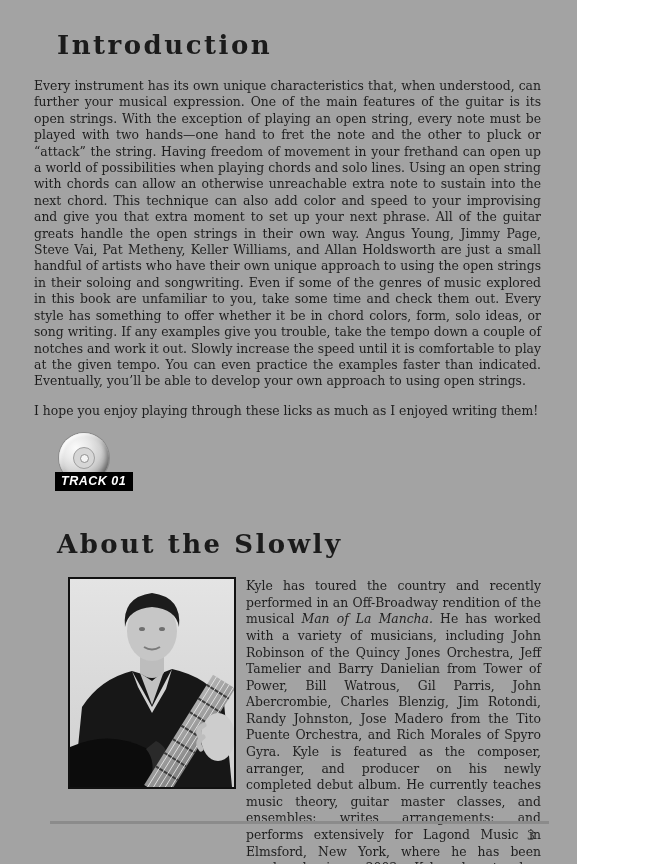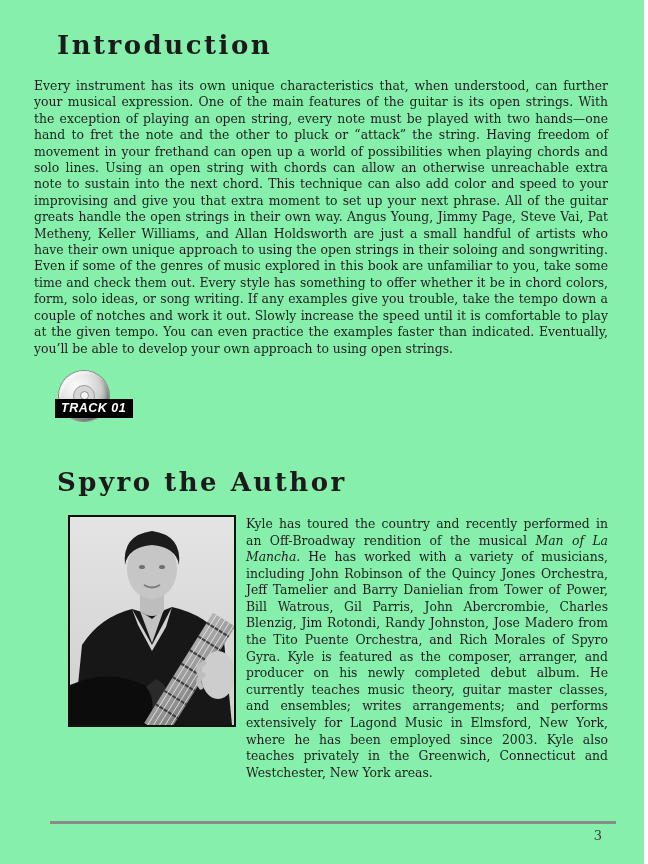--- a/index.html
+++ b/index.html
@@ -5,22 +5,22 @@
   * { margin: 0; padding: 0; box-sizing: border-box; }
   html, body { background: #ffffff; }
   body {
     width: 648px; height: 864px;
     font-family: "DejaVu Serif", serif;
     color: #1d1d1d;
     overflow: hidden;
   }
   .page {
     position: relative;
-    width: 644px; height: 864px;
-    background: #86efac;
+    width: 577px; height: 864px;
+    background: #a3a3a3;
   }
   h1.section-heading {
     font-family: "DejaVu Serif", serif;
     font-weight: bold;
     font-size: 26px;
     letter-spacing: 2.5px;
     color: #1b1b1b;
     margin-left: 57px;
   }
   .heading-intro { padding-top: 30px; margin-bottom: 18px; }
@@ -58,21 +58,21 @@
     border: 1px solid #9e9e9e;
   }
   .cd-hole {
     position: absolute; left: 50%; top: 50%;
     width: 9px; height: 9px; margin: -4.5px 0 0 -4.5px;
     border-radius: 50%;
     background: #f3f3f3;
     border: 1px solid #8f8f8f;
   }
   .track-badge {
-    position: absolute; left: 0; bottom: 15px;
+    position: absolute; left: 0; bottom: 4px;
     background: #000000;
     color: #ffffff;
     font-family: "Liberation Sans", sans-serif;
     font-style: italic;
     font-weight: bold;
     font-size: 12.5px;
     letter-spacing: .5px;
     padding: 2px 7px 3px 6px;
     white-space: nowrap;
   }
@@ -119,33 +119,34 @@
 </style>
 </head>
 <body>
 
 <div class="page">
 
   <h1 class="section-heading heading-intro">Introduction</h1>
 
   <p class="body-text">Every instrument has its own unique characteristics that, when understood, can further your musical expression. One of the main features of the guitar is its open strings. With the exception of playing an open string, every note must be played with two hands—one hand to fret the note and the other to pluck or “attack” the string. Having freedom of movement in your frethand can open up a world of possibilities when playing chords and solo lines. Using an open string with chords can allow an otherwise unreachable extra note to sustain into the next chord. This technique can also add color and speed to your improvising and give you that extra moment to set up your next phrase. All of the guitar greats handle the open strings in their own way. Angus Young, Jimmy Page, Steve Vai, Pat Metheny, Keller Williams, and Allan Holdsworth are just a small handful of artists who have their own unique approach to using the open strings in their soloing and songwriting. Even if some of the genres of music explored in this book are unfamiliar to you, take some time and check them out. Every style has something to offer whether it be in chord colors, form, solo ideas, or song writing. If any examples give you trouble, take the tempo down a couple of notches and work it out. Slowly increase the speed until it is comfortable to play at the given tempo. You can even practice the examples faster than indicated. Eventually, you’ll be able to develop your own approach to using open strings.</p>
 
+  <p class="body-text hope-line">I hope you enjoy playing through these licks as much as I enjoyed writing them!</p>
 
   <div class="track-row">
     <div class="cd-wrap">
       <div class="cd-disc">
         <div class="cd-hub">
           <div class="cd-hole"></div>
         </div>
       </div>
       <div class="track-badge">TRACK 01</div>
     </div>
   </div>
 
-  <h1 class="section-heading heading-about">Spyro the Author</h1>
+  <h1 class="section-heading heading-about">About the Slowly</h1>
 
   <div class="author-row">
     <div class="author-photo">
 
       <svg width="164" height="208" viewBox="0 0 164 208" xmlns="http://www.w3.org/2000/svg">
         <defs>
           <linearGradient id="bgGrad" x1="0" y1="0" x2="0" y2="1">
             <stop offset="0" stop-color="#e4e4e4"></stop>
             <stop offset="1" stop-color="#cfcfcf"></stop>
           </linearGradient>

